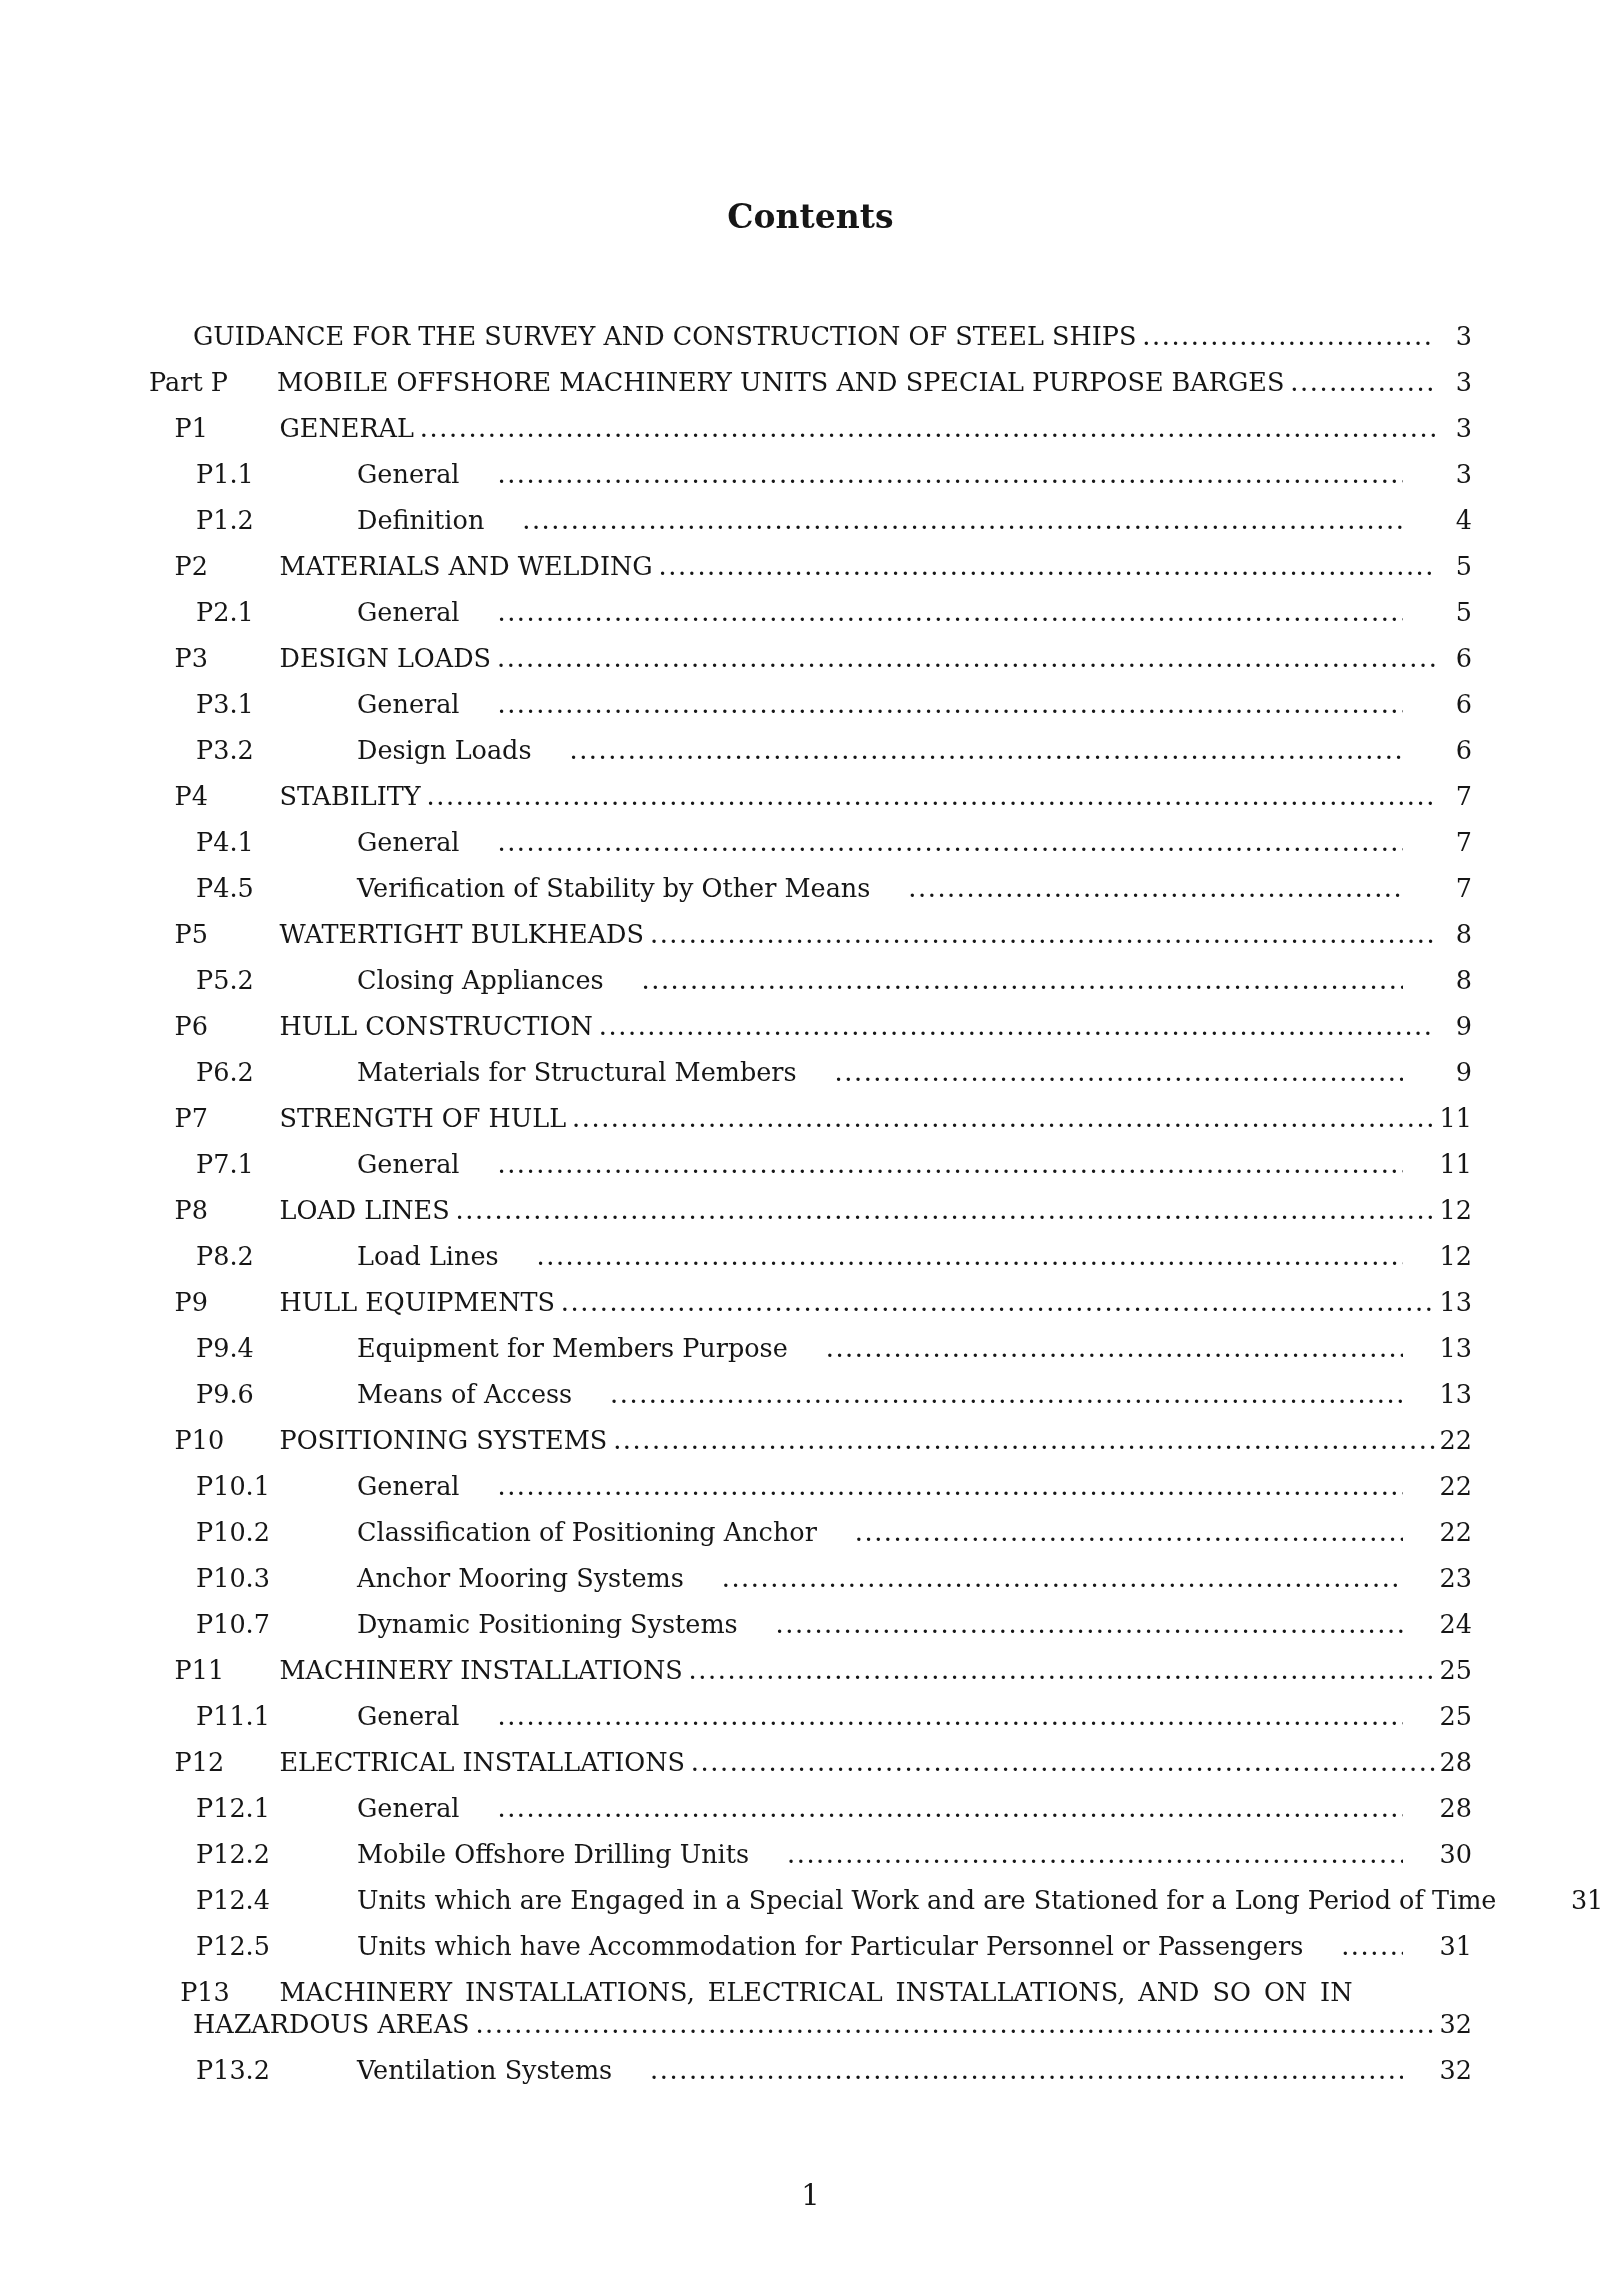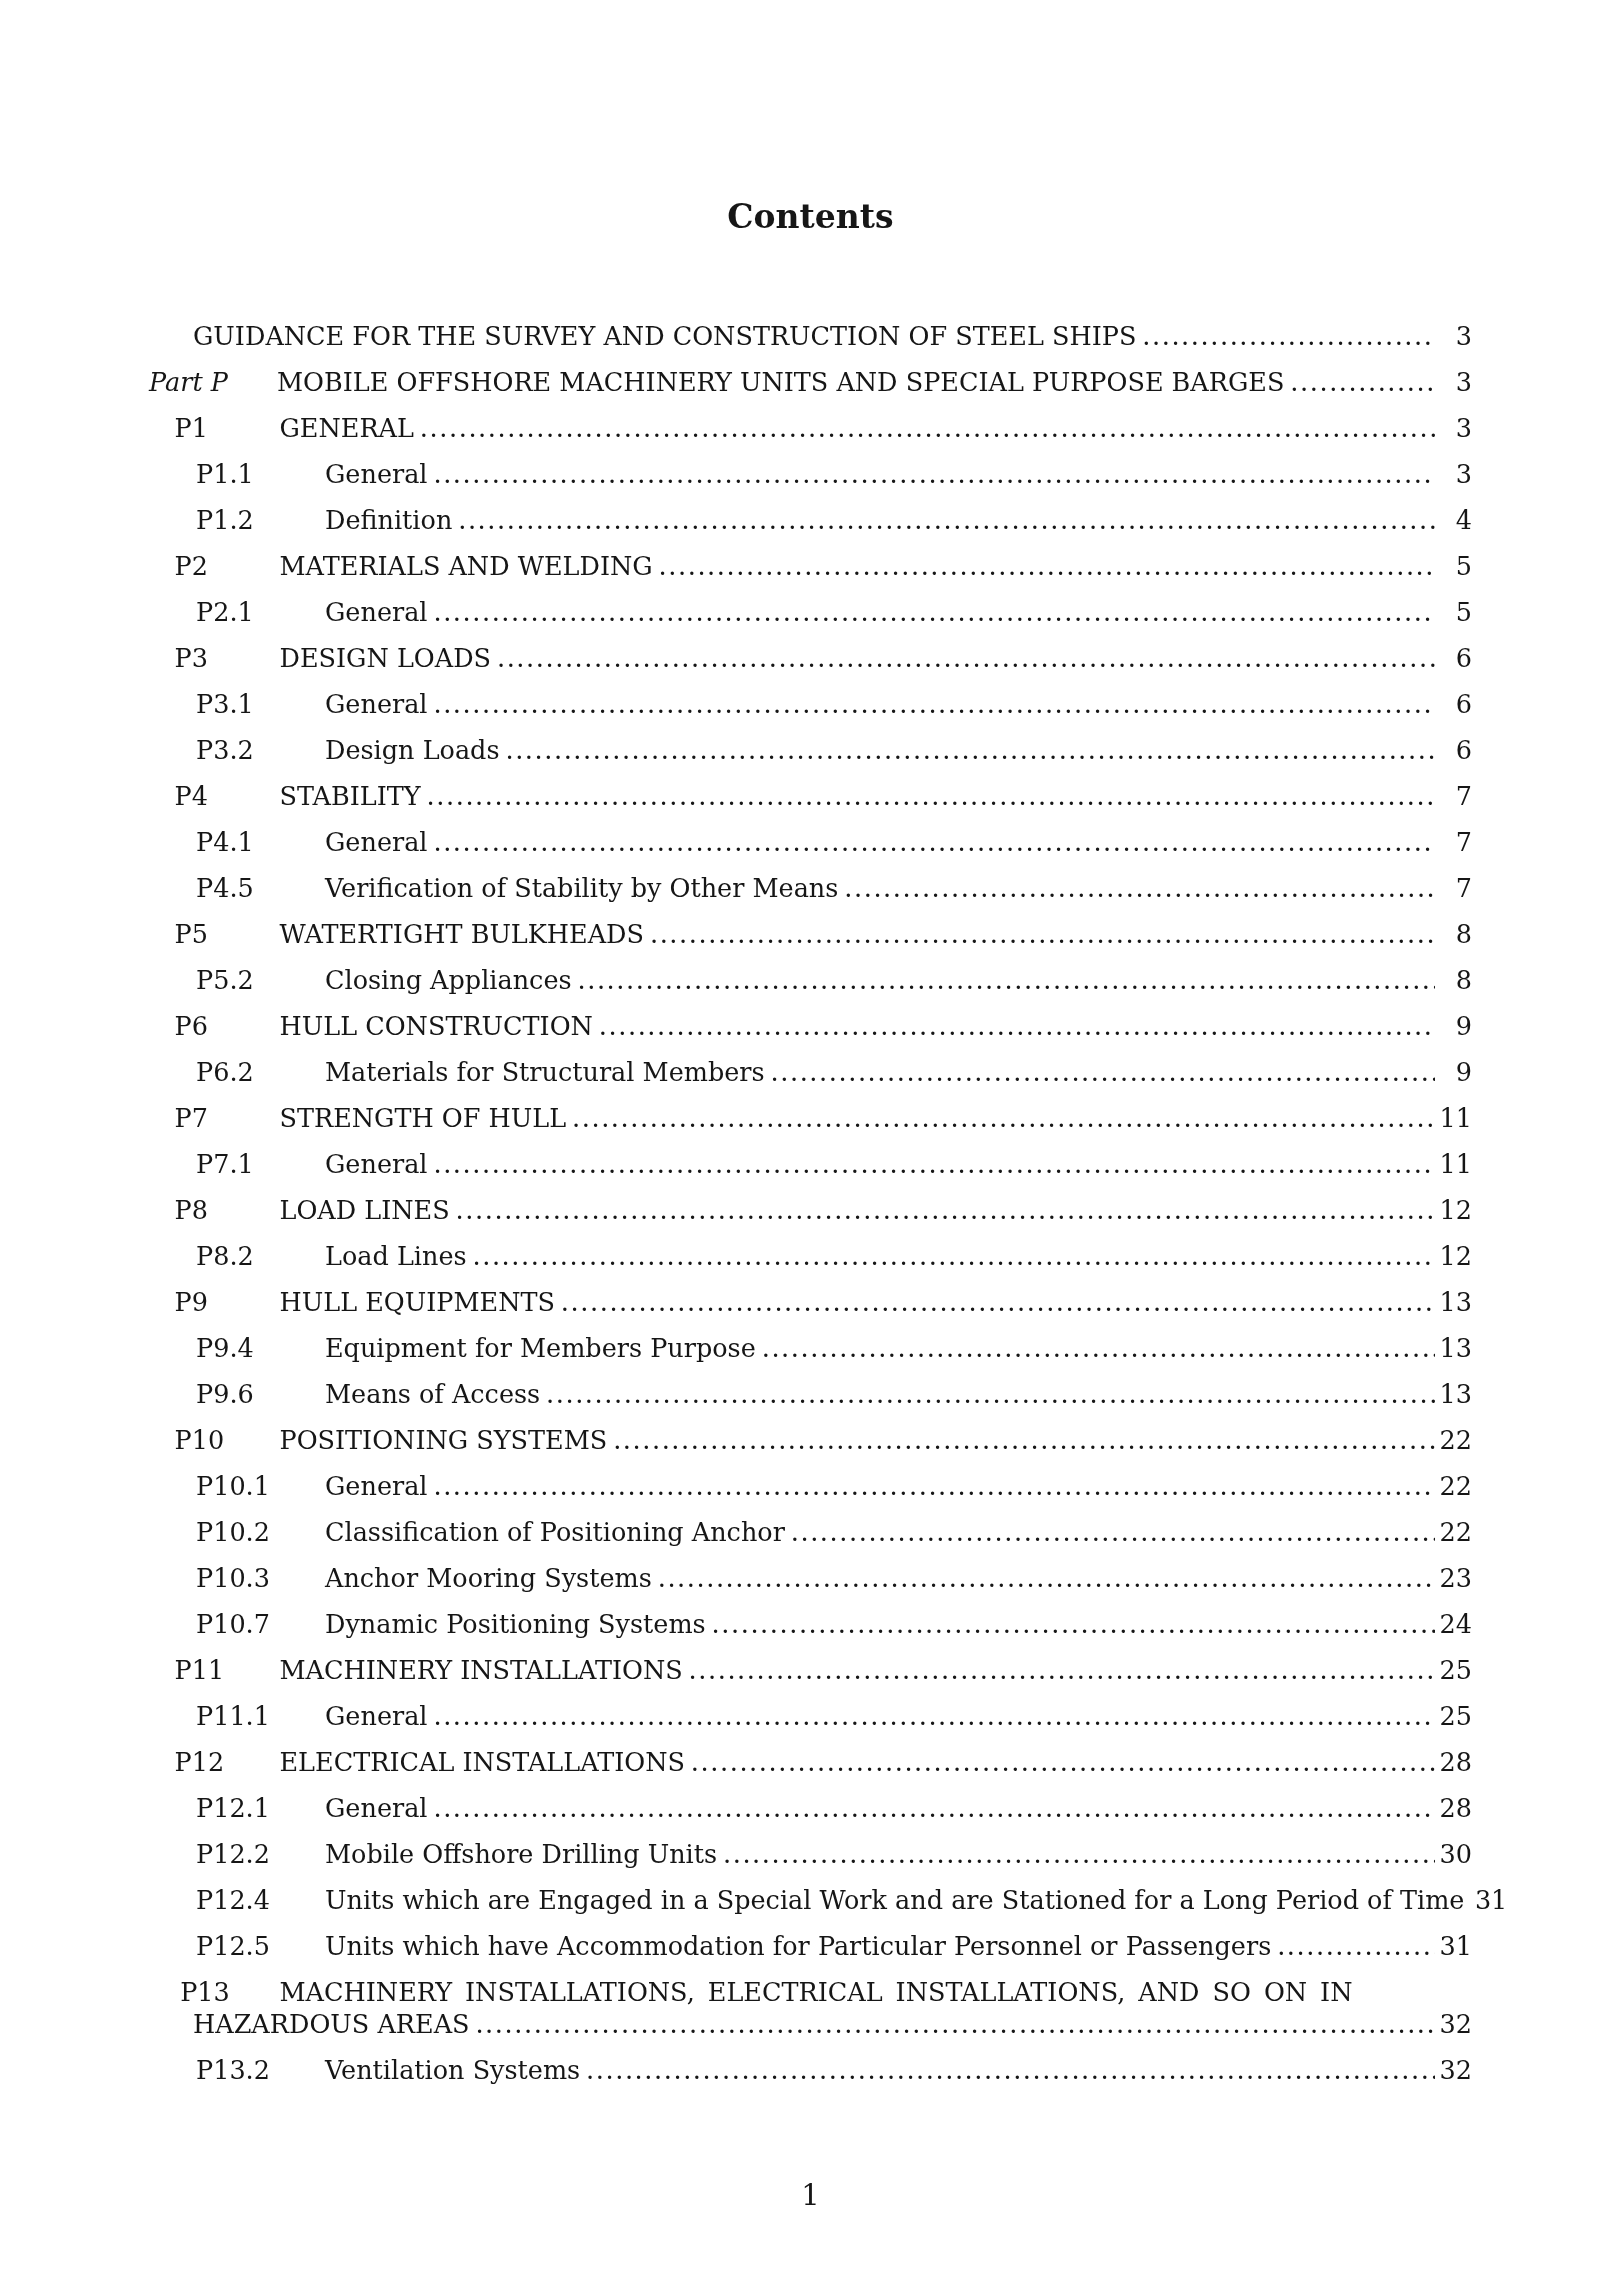--- a/index.html
+++ b/index.html
@@ -31,22 +31,22 @@
   .line {
     display: flex;
     align-items: baseline;
     height: 32px;
     line-height: 32px;
     font-size: 25.5px;
     margin-bottom: 14px;
     white-space: nowrap;
   }
   .lv1 { padding-left: 25.5px; }
-  .lv2 { padding-left: 47px; }
-  .lv0 > .label { width: 84px; flex: none; font-style: italic; }
+  .lv2 { padding-left: 47px; gap: 32px; }
+  .lv0 > .label { width: 84px; flex: none; }
   .lv1 > .label { width: 61px; flex: none; }
   .lv2 > .label { width: 85px; flex: none; }
   .title { white-space: nowrap; flex: none; margin-left: 44px; }
   .spread { word-spacing: 4.9px; }
   .nogap { margin-bottom: 0; text-align: center; }
   .cont { padding-left: 0; }
   .leader {
     flex: 1 1 auto;
     overflow: hidden;
     white-space: nowrap;

